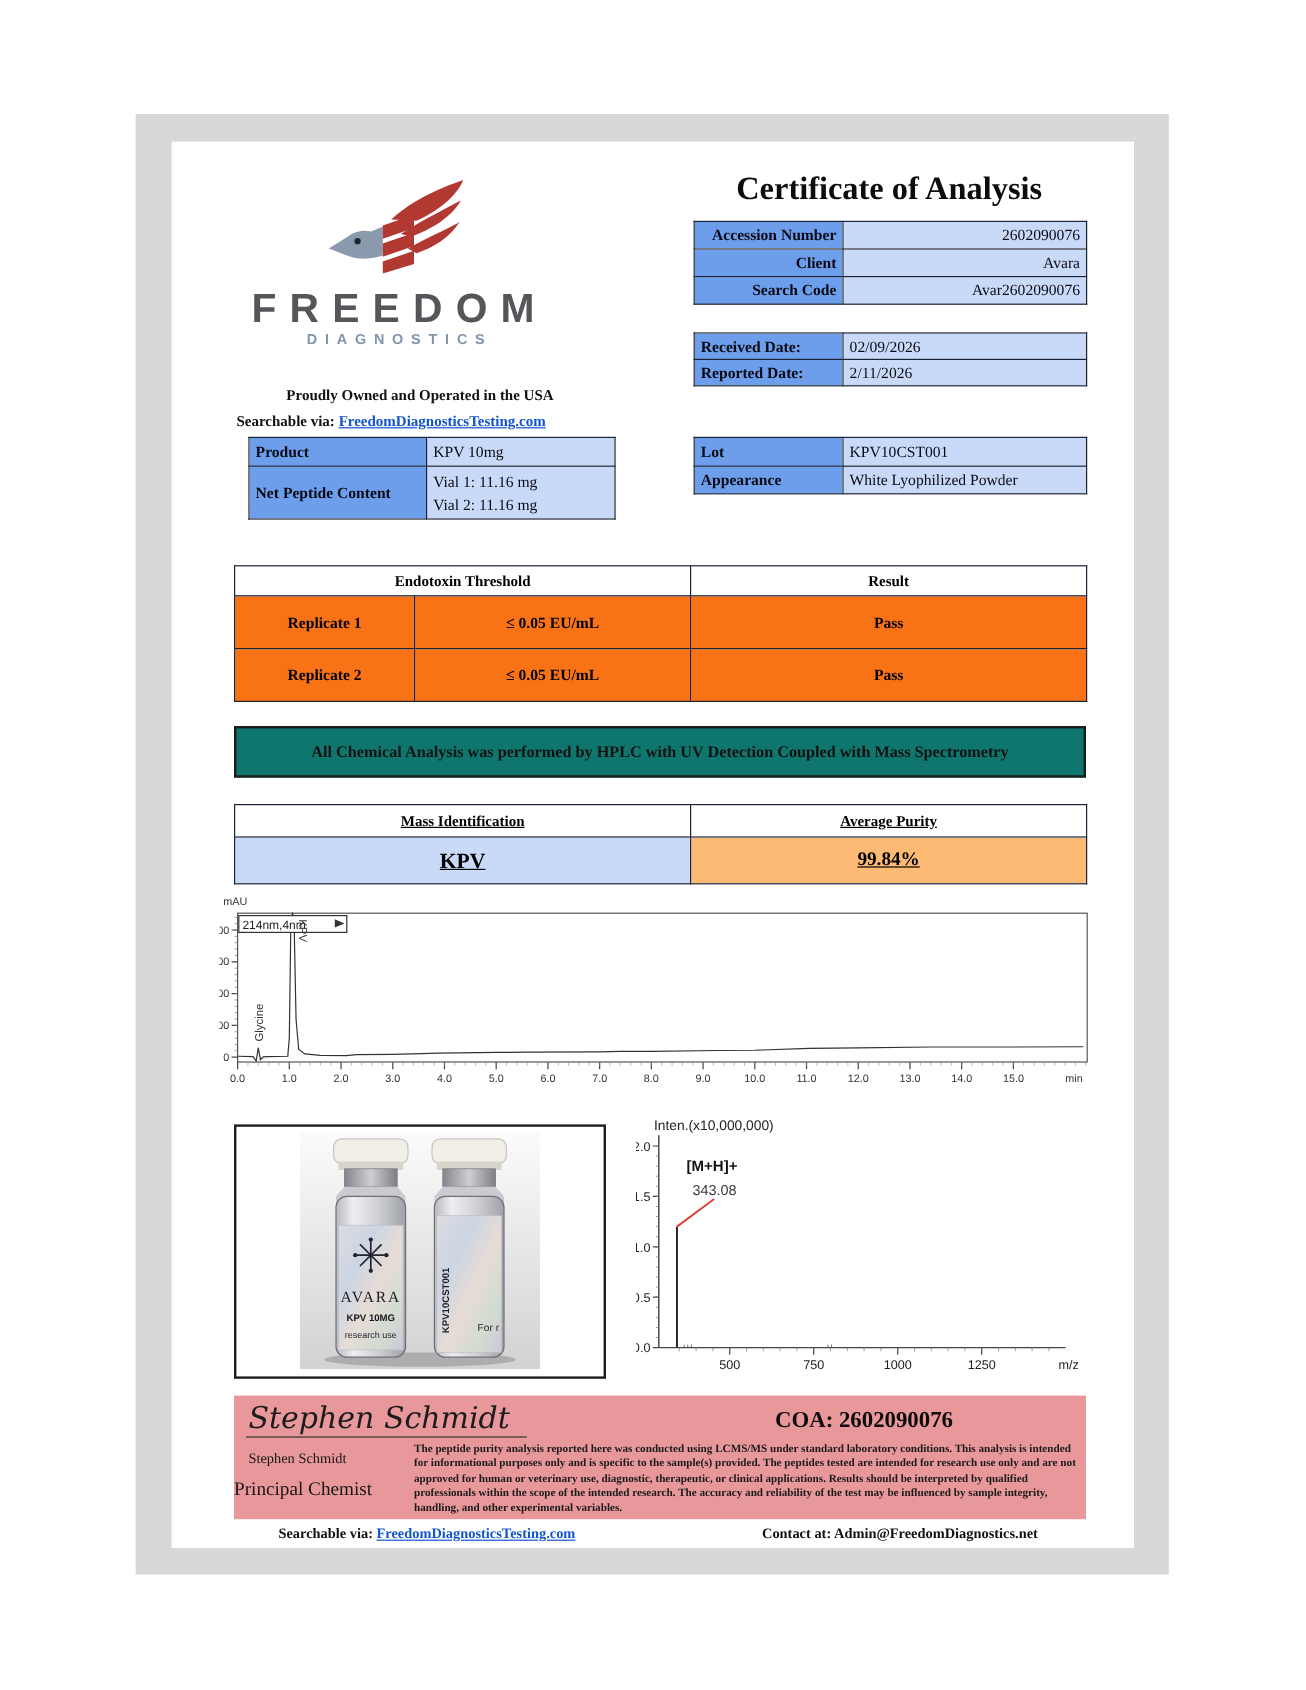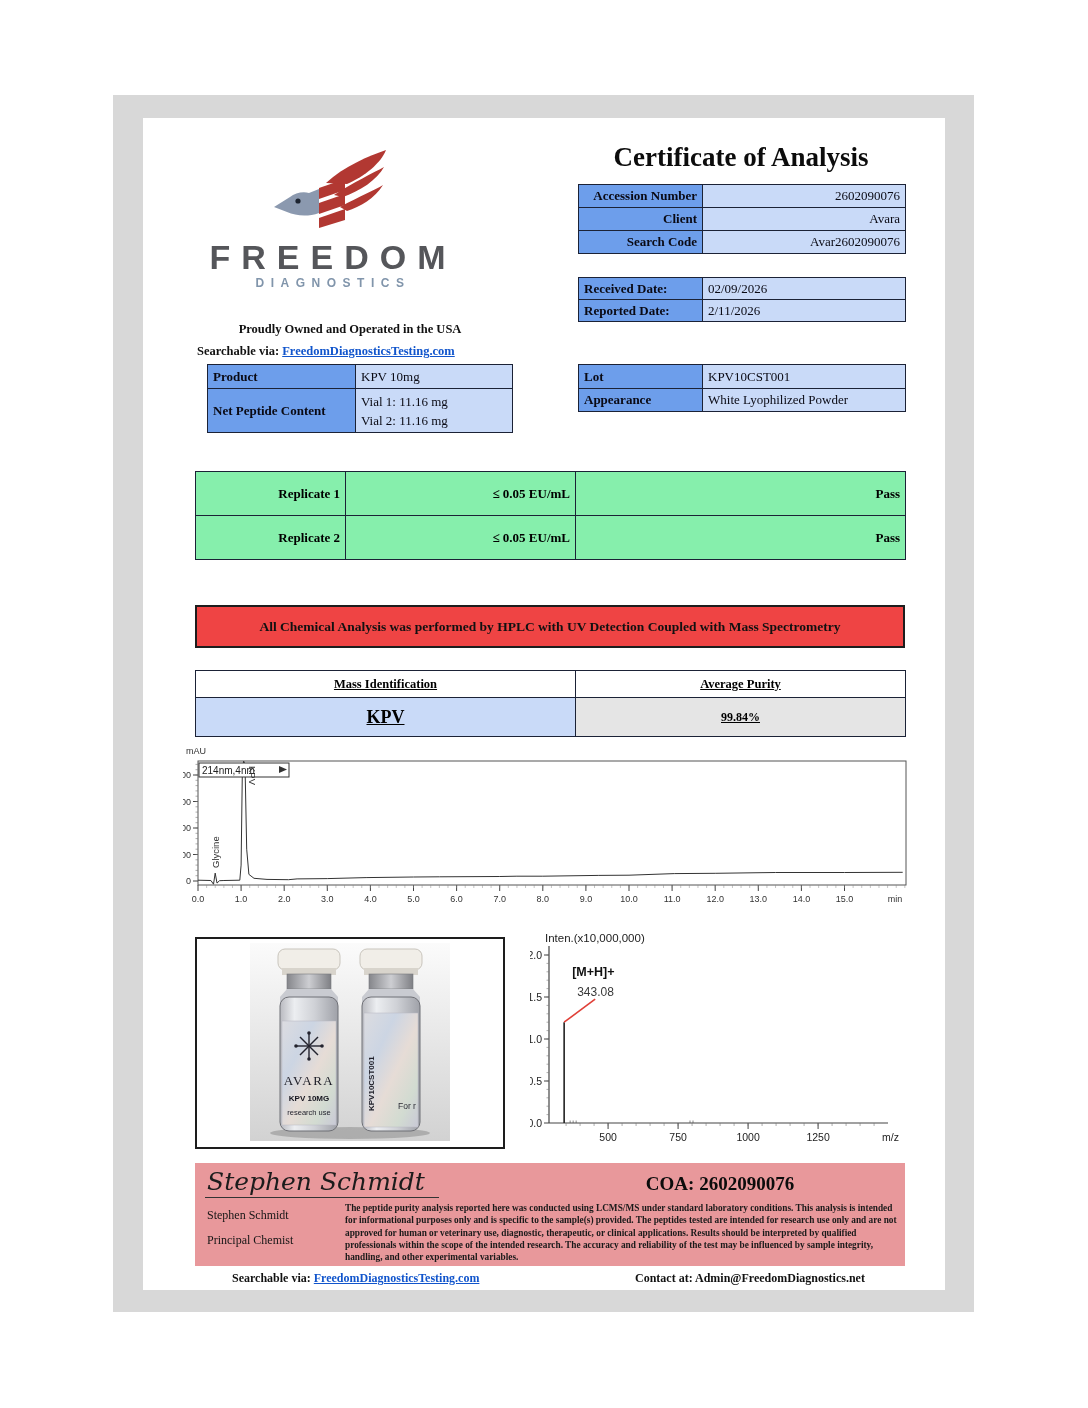--- a/index.html
+++ b/index.html
@@ -35,45 +35,45 @@
   .t-dates{left:578px;top:277px;}
   .t-dates td{height:21px;}
   .t-prod{left:195px;top:364px;margin-left:12px;}
   .t-lot{left:578px;top:364px;}
   .r1{height:23px;} .r2{height:43px;} .r3{height:22px;}
   .two-line div{line-height:19px;}
 
   .t-endo{left:195px;top:471px;}
   .t-endo td{text-align:center;font-weight:bold;}
   .t-endo td.hd{height:24px;background:#ffffff;font-size:12.5px;}
-  .t-endo td.dt{height:43px;background:#86efac;font-size:13px;text-align:right;}
-
-  .banner{left:195px;top:605px;width:706px;height:39px;background:#ef4444;
+  .t-endo td.dt{height:43px;background:#f97316;font-size:13px;}
+
+  .banner{left:195px;top:605px;width:706px;height:39px;background:#0f766e;
           border:2px solid #1d1d1d;text-align:center;line-height:39px;
           font-weight:bold;font-size:13.5px;color:#111;}
 
   .t-mass{left:195px;top:670px;}
   .t-mass td{text-align:center;font-weight:bold;text-decoration:underline;}
   .t-mass td.hd{height:26px;background:#ffffff;font-size:12.5px;}
   .t-mass td.big{height:38px;background:#c9daf8;font-size:18px;}
-  .t-mass td.big2{height:38px;background:#e5e5e5;font-size:12px;}
+  .t-mass td.big2{height:38px;background:#fdba74;font-size:16px;}
 
   
   .photo-box{left:195px;top:937px;width:306px;height:208px;border:2px solid #1d1d1d;
              background:#ffffff;}
 
   
   .foot-pink{left:195px;top:1163px;width:710px;height:103px;background:#e8989b;}
   .signature{left:10px;top:4px;font-family:"DejaVu Serif",serif;font-style:italic;
              font-size:25px;color:#1c1c1c;border-bottom:1.5px solid #333;
              padding:0 14px 1px 2px;}
   .coa{left:360px;top:10px;width:330px;text-align:center;font-size:19px;
        font-weight:bold;color:#0c0c0c;}
   .sig-name{left:12px;top:45px;font-size:12px;color:#161616;}
-  .sig-role{left:12px;top:70px;font-size:12px;color:#161616;}
+  .sig-role{left:0;top:70px;font-size:16px;color:#161616;}
   .disclaimer{left:150px;top:39px;width:553px;font-size:9.3px;line-height:12.3px;
               color:#1a1a1a;font-weight:bold;}
   .bot-left{left:232px;top:1271px;font-size:12px;font-weight:bold;color:#111;}
   .bot-right{left:635px;top:1271px;font-size:12px;font-weight:bold;color:#111;}
 </style>
 </head>
 <body>
 
 <div class="abs frame"></div>
 <div class="abs page"></div>
@@ -173,20 +173,24 @@
 </tbody>
   </table>
 
 <table class="abs t-endo" style="width:710px">
   <colgroup>
       <col style="width:150px">
       <col style="width:230px">
       <col style="width:330px">
     </colgroup>
   <tbody>
+      <tr>
+    <td class="hd" colspan="2">Endotoxin Threshold</td>
+    <td class="hd">Result</td>
+      </tr>
   <tr>
     <td class="dt">Replicate 1</td>
     <td class="dt">≤ 0.05 EU/mL</td>
     <td class="dt">Pass</td>
       </tr>
   <tr>
     <td class="dt">Replicate 2</td>
     <td class="dt">≤ 0.05 EU/mL</td>
     <td class="dt">Pass</td>
       </tr>

